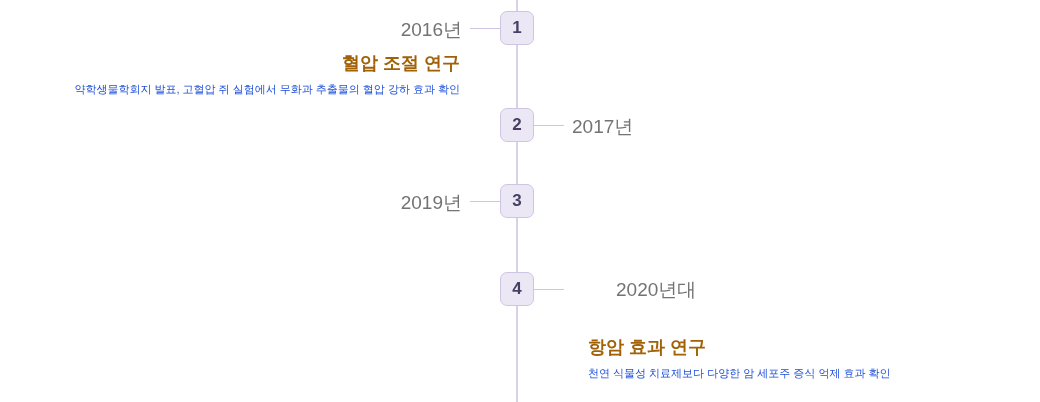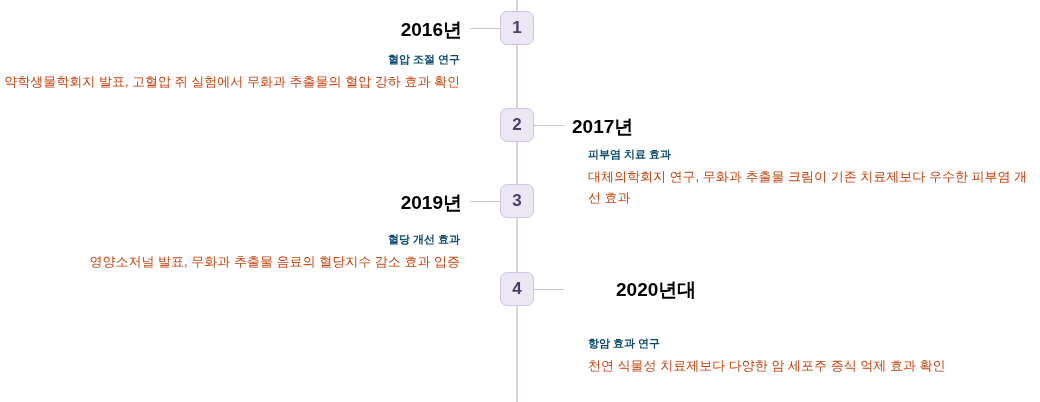--- a/index.html
+++ b/index.html
@@ -49,45 +49,45 @@
     height: 1px;
     background: #cfc5e2;
   }
   .conn-left { left: 470px; width: 30px; }
   .conn-right { left: 534px; width: 30px; }
 
   
   .year {
     position: absolute;
     font-size: 19px;
-    font-weight: bold;
-    color: #000000;
+    font-weight: normal;
+    color: #737373;
     white-space: nowrap;
   }
   .year.right-side { left: 572px; text-align: left; }
   .year.left-side  { right: 578px; text-align: right; }
 
   
   .block {
     position: absolute;
     box-sizing: border-box;
   }
   .block.right-side { left: 588px; width: 450px; text-align: left; }
   .block.left-side  { right: 580px; width: 460px; text-align: right; }
 
   .block-title {
-    font-size: 11px;
+    font-size: 18px;
     font-weight: bold;
-    color: #0c4a6e;
+    color: #a16207;
     margin-bottom: 6px;
     line-height: 1.3;
   }
   .block-desc {
-    font-size: 13px;
-    color: #c2410c;
+    font-size: 11px;
+    color: #1d4ed8;
     line-height: 1.6;
   }
 </style>
 </head>
 <body>
 
 <div id="timeline">
 
   <div class="spine"></div>
 
@@ -99,34 +99,26 @@
   <div class="block left-side" style="top:52px;">
     <div class="block-title">혈압 조절 연구</div>
     <div class="block-desc">약학생물학회지 발표, 고혈압 쥐 실험에서 무화과 추출물의 혈압 강하 효과 확인</div>
   </div>
 
   <div class="marker" style="top:108px;">
     <span>2</span>
   </div>
   <div class="connector conn-right" style="top:125px;"></div>
   <div class="year right-side" style="top:114px;">2017년</div>
-  <div class="block right-side" style="top:147px;">
-    <div class="block-title">피부염 치료 효과</div>
-    <div class="block-desc">대체의학회지 연구, 무화과 추출물 크림이 기존 치료제보다 우수한 피부염 개선 효과</div>
-  </div>
 
   <div class="marker" style="top:184px;">
     <span>3</span>
   </div>
   <div class="connector conn-left" style="top:201px;"></div>
   <div class="year left-side" style="top:190px;margin-left:17px;">2019년</div>
-  <div class="block left-side" style="top:232px;">
-    <div class="block-title">혈당 개선 효과</div>
-    <div class="block-desc">영양소저널 발표, 무화과 추출물 음료의 혈당지수 감소 효과 입증</div>
-  </div>
 
   <div class="marker" style="top:272px;">
     <span>4</span>
   </div>
   <div class="connector conn-right" style="top:289px;"></div>
   <div class="year right-side" style="top:277px;margin-left:44px;">2020년대</div>
   <div class="block right-side" style="top:312px;margin-top:24px;">
     <div class="block-title">항암 효과 연구</div>
     <div class="block-desc">천연 식물성 치료제보다 다양한 암 세포주 증식 억제 효과 확인</div>
   </div>

